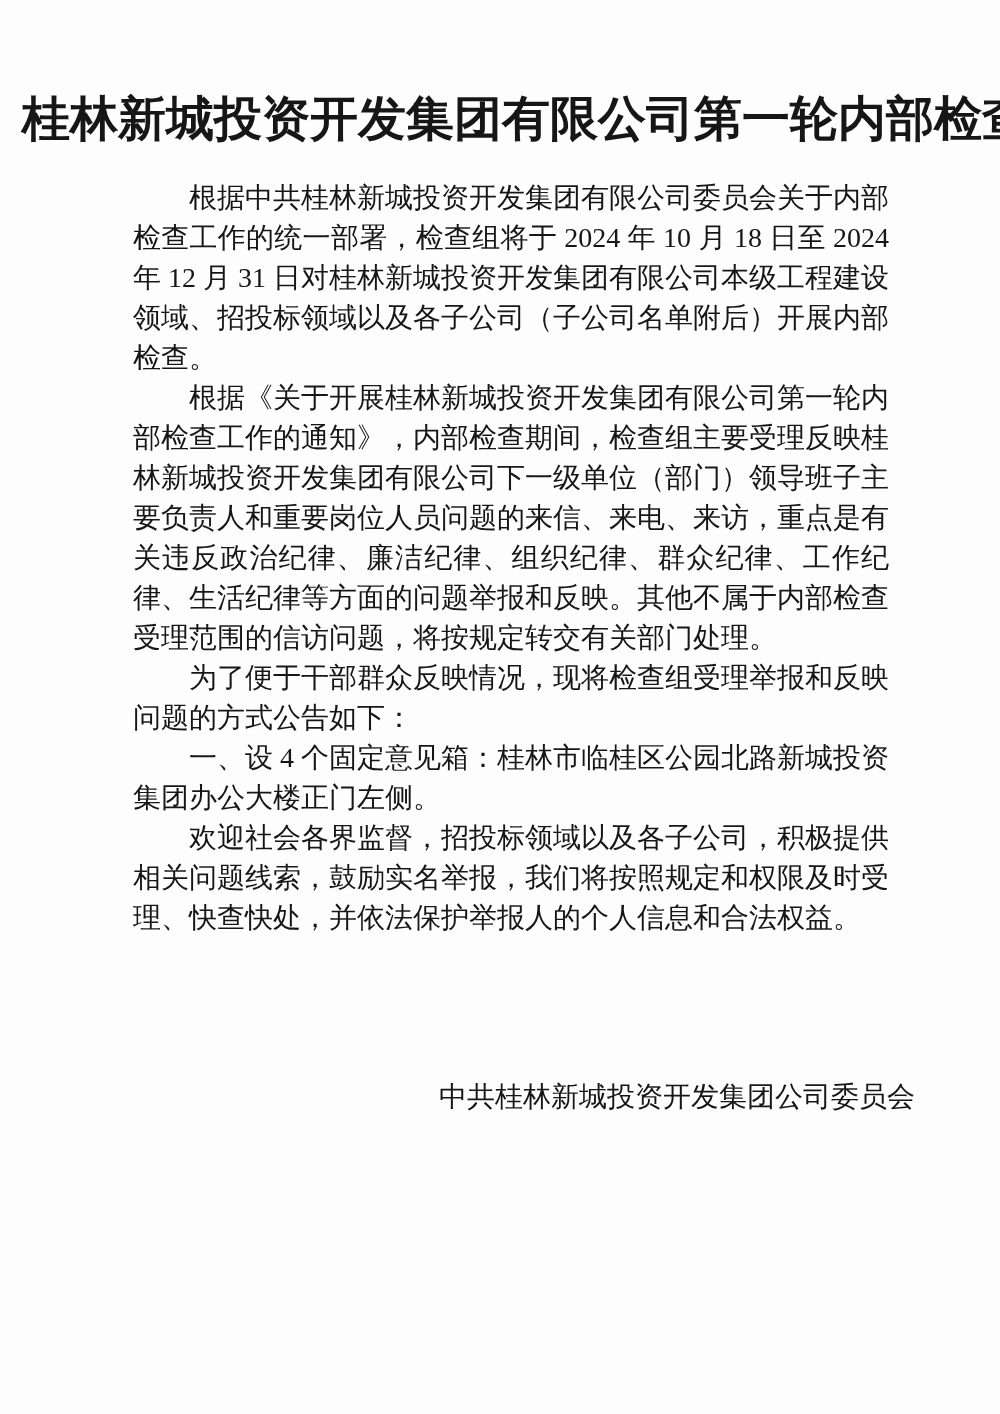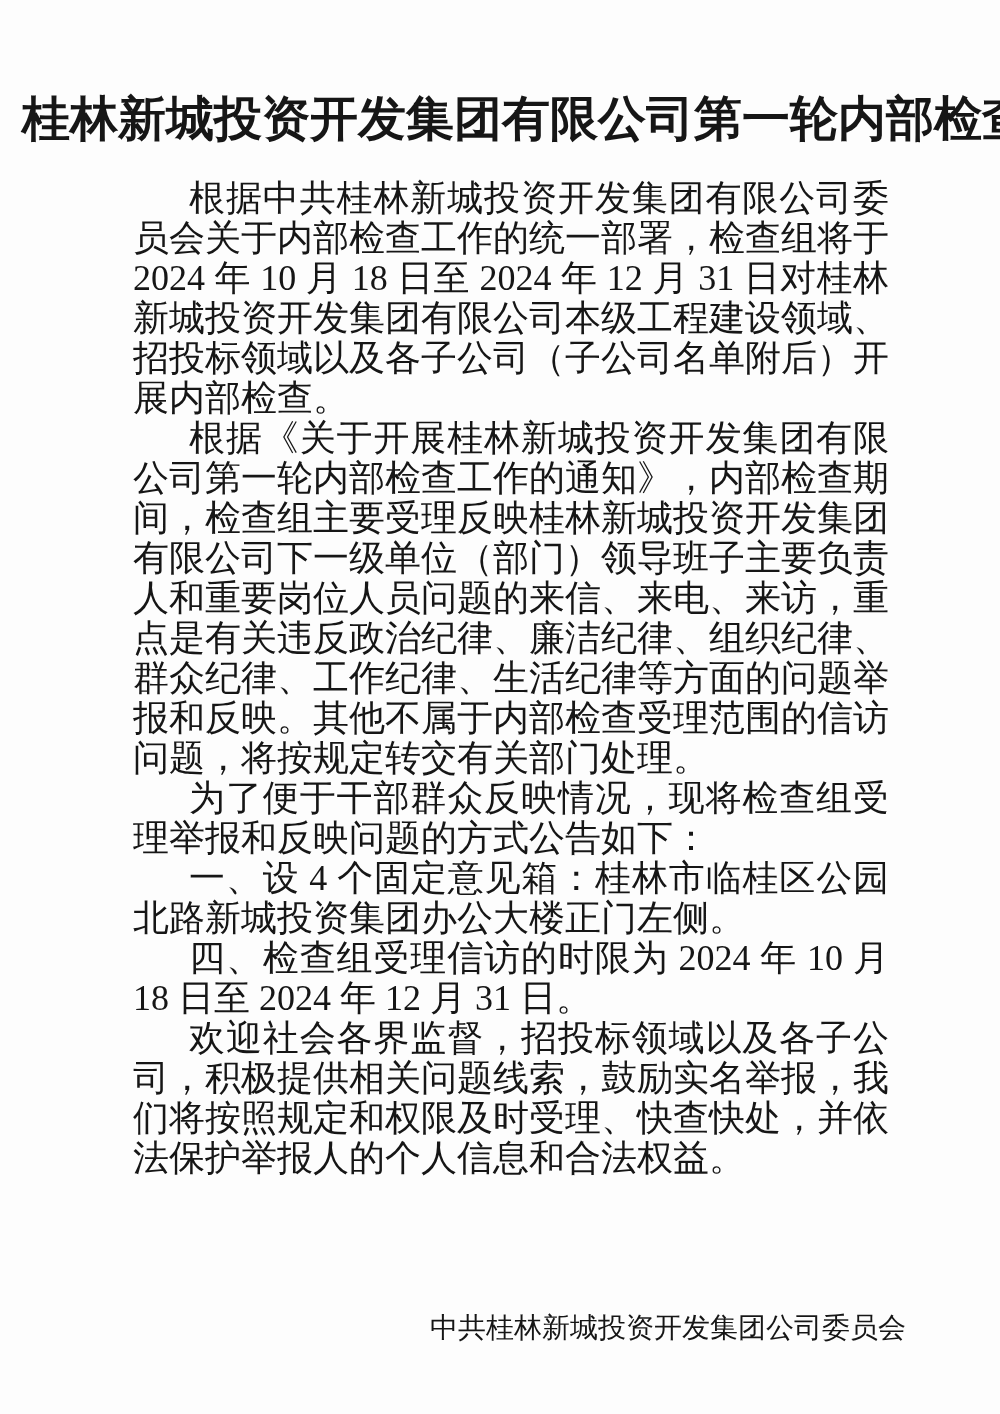--- a/index.html
+++ b/index.html
@@ -36,56 +36,55 @@
     display: block;
     white-space: pre;
   }
   .doc-body {
     margin-top: 31px;
     padding-left: 133px;
     padding-right: 111px;
   }
   .doc-body p {
     margin: 0;
-    font-size: 36px;
+    font-size: 28px;
     line-height: 40px;
     text-align: justify;
     text-indent: 56px; 
     word-break: break-all;
     white-space: pre-wrap;
   }
   .signature {
     margin-top: 42px;
     margin-left: auto;
     margin-right: 95px;
     width: 480px;
     text-align: center;
     font-size: 28px;
     line-height: 41px;
     white-space: pre;
   }
   .signature div {
-    margin: 5px;
+    margin: 14px;
   }
 </style>
 </head>
 <body>
 
 <div class="page">
 
   <h1 class="doc-title">
     <span class="title-line">桂林新城投资开发集团有限公司第一轮内部检查</span>
   </h1>
 
   <div class="doc-body">
     <p>根据中共桂林新城投资开发集团有限公司委员会关于内部检查工作的统一部署，检查组将于 2024 年 10 月 18 日至 2024 年 12 月 31 日对桂林新城投资开发集团有限公司本级工程建设领域、招投标领域以及各子公司（子公司名单附后）开展内部检查。</p>
     <p>根据《关于开展桂林新城投资开发集团有限公司第一轮内部检查工作的通知》，内部检查期间，检查组主要受理反映桂林新城投资开发集团有限公司下一级单位（部门）领导班子主要负责人和重要岗位人员问题的来信、来电、来访，重点是有关违反政治纪律、廉洁纪律、组织纪律、群众纪律、工作纪律、生活纪律等方面的问题举报和反映。其他不属于内部检查受理范围的信访问题，将按规定转交有关部门处理。</p>
     <p>为了便于干部群众反映情况，现将检查组受理举报和反映问题的方式公告如下：</p>
     <p>一、设 4 个固定意见箱：桂林市临桂区公园北路新城投资集团办公大楼正门左侧。</p>
-    <p>四、检查组受理信访的时限为 2024 年 10 月 18 日至 2024 年 12 月 31 日。</p>
     <p>欢迎社会各界监督，招投标领域以及各子公司，积极提供相关问题线索，鼓励实名举报，我们将按照规定和权限及时受理、快查快处，并依法保护举报人的个人信息和合法权益。</p>
   </div>
 
   <div class="signature">
     <div>中共桂林新城投资开发集团公司委员会</div>
     
     
   </div>
 
 </div>

